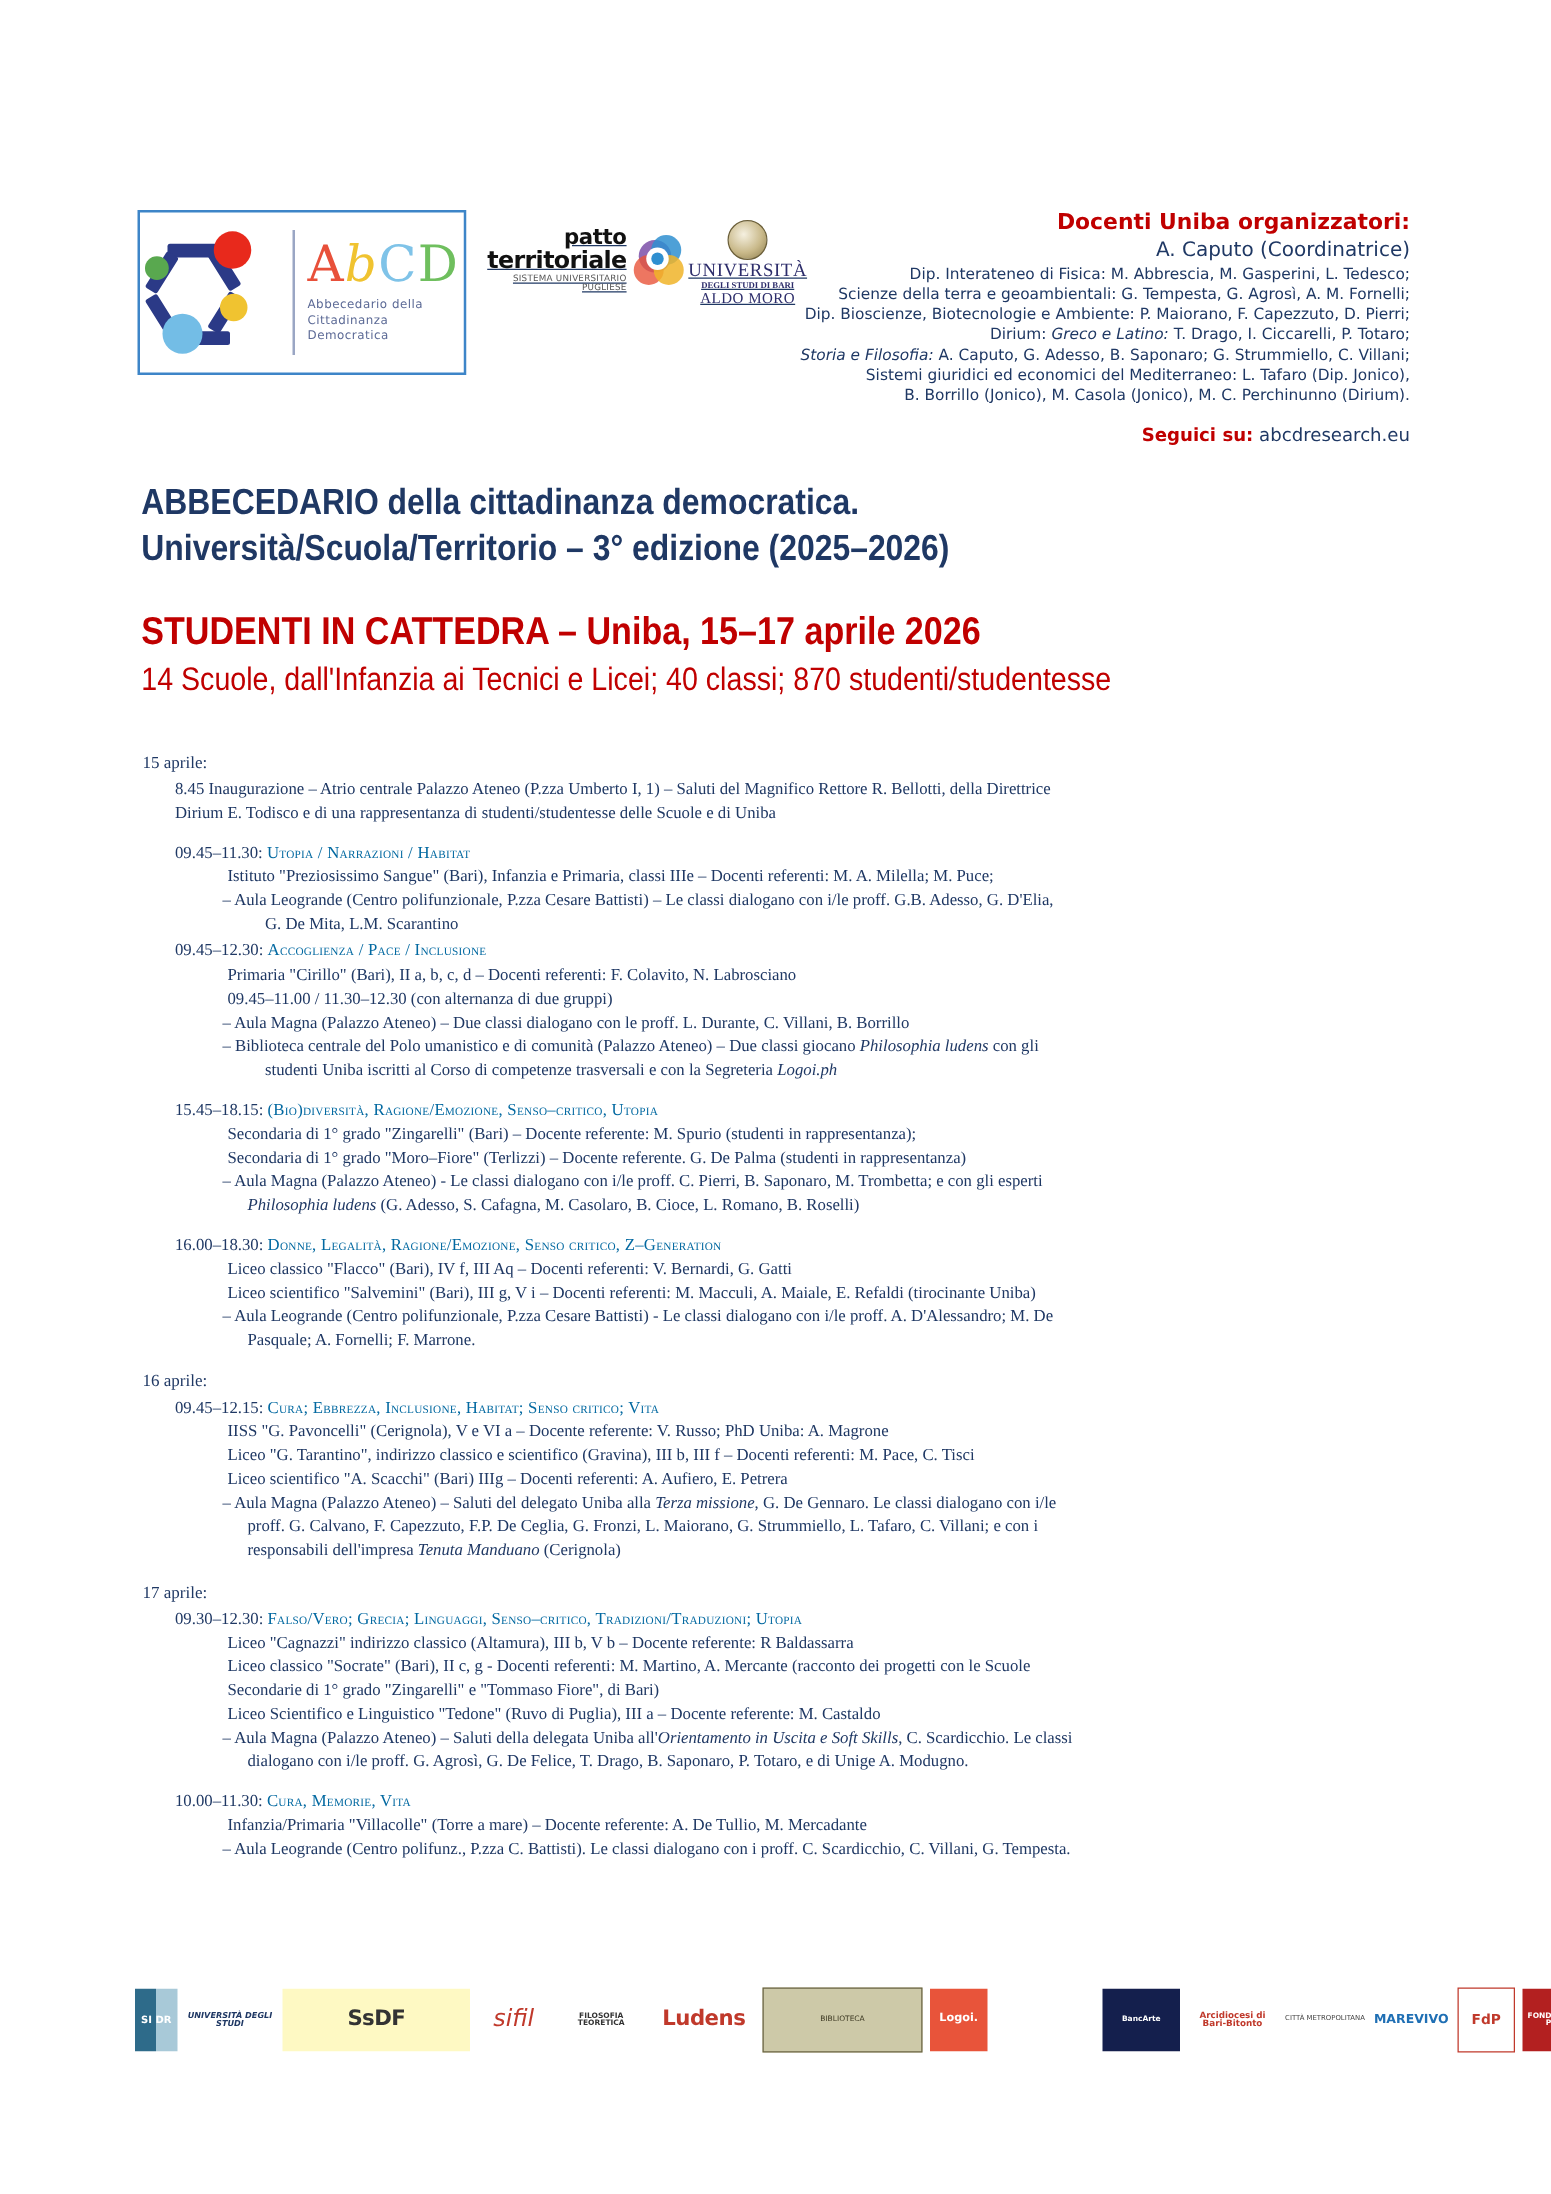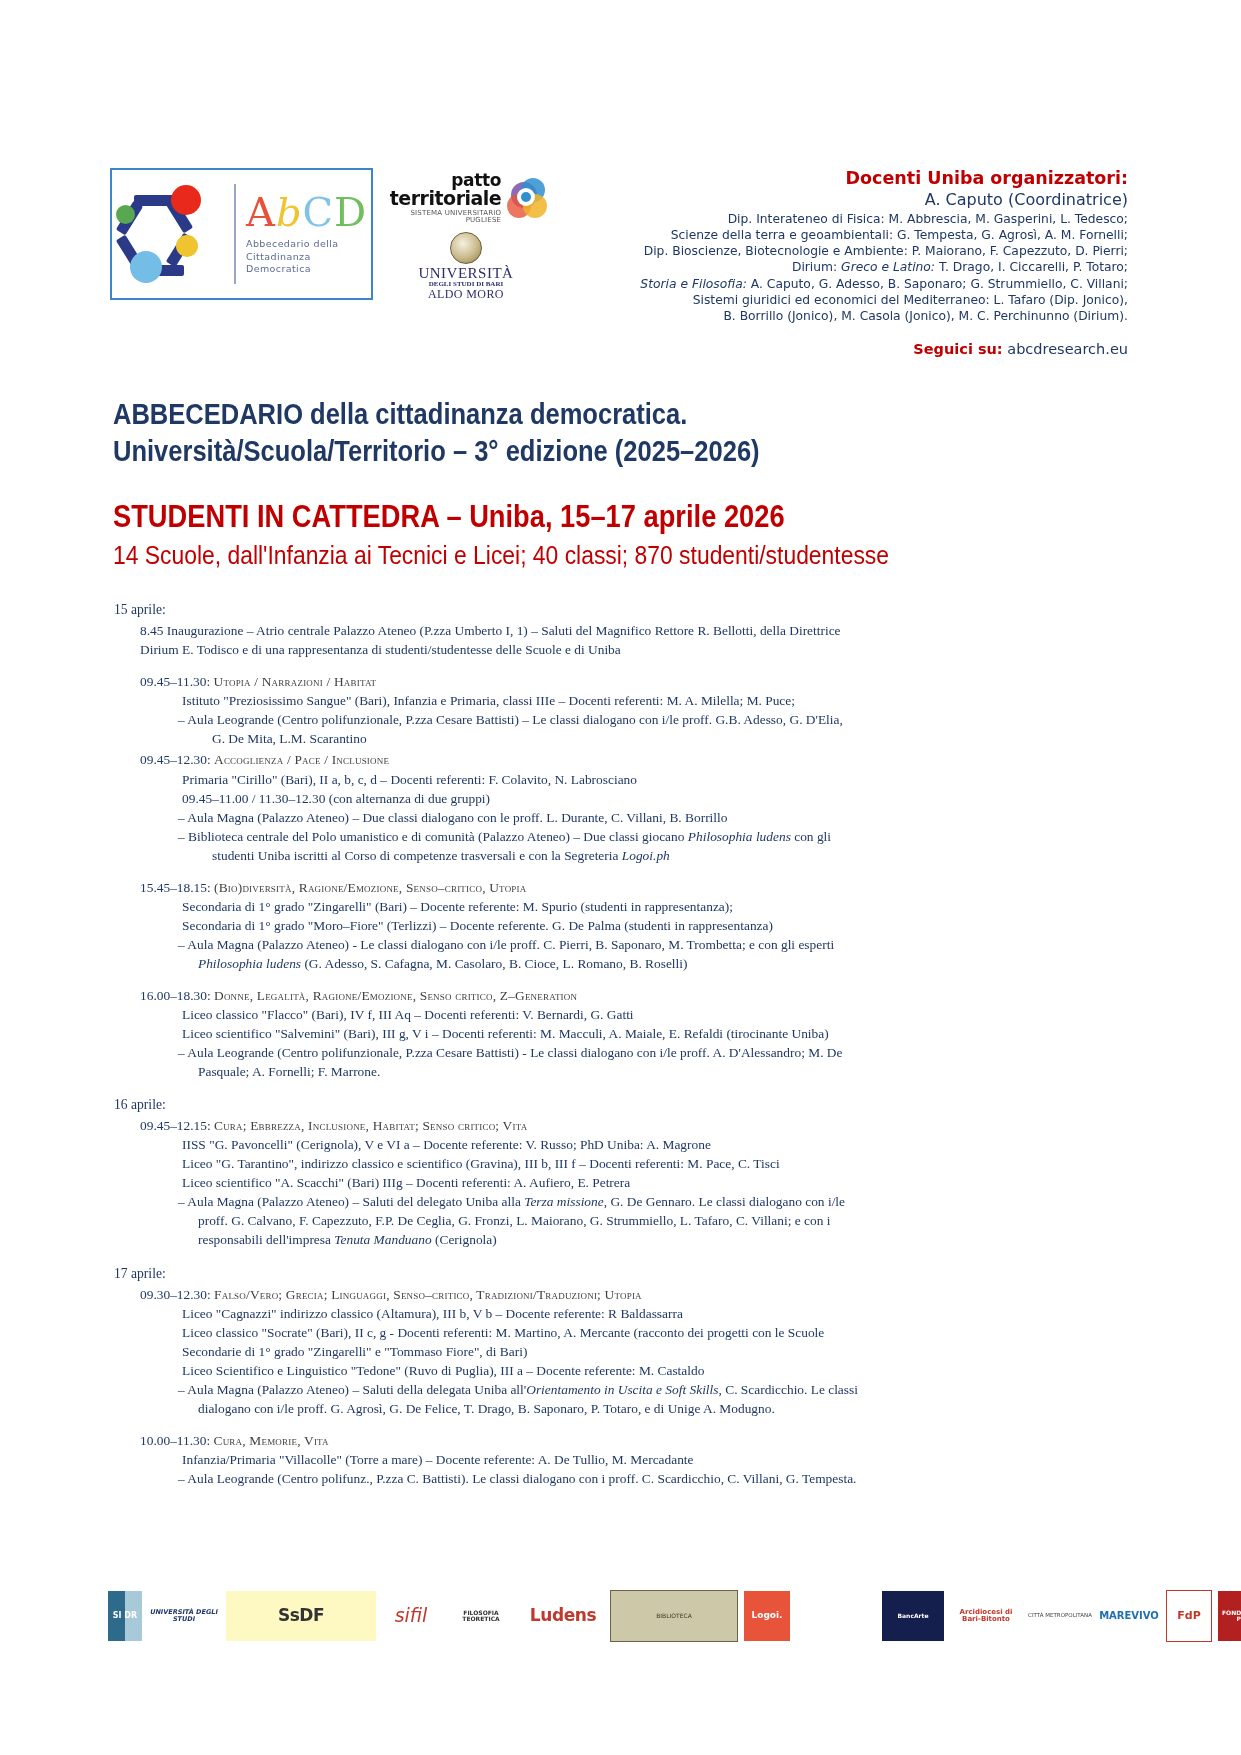--- a/index.html
+++ b/index.html
@@ -80,24 +80,25 @@
   .abcd-sub {
     font-family: "DejaVu Sans", sans-serif;
     font-size: 9.5px;
     line-height: 1.35;
     color: #5c6a96;
     letter-spacing: .4px;
   }
 
   .partner-logos {
     display: flex;
-    flex-direction: column;
+    flex-direction: row;
     align-items: center;
     gap: 4px;
     padding-top: 4px;
+    text-decoration: underline;
   }
   .patto {
     display: flex;
     align-items: center;
     gap: 4px;
   }
   .patto-txt {
     text-align: right;
     line-height: 1;
   }
@@ -166,21 +167,21 @@
     margin-top: 17px;
     font-size: 14.5px;
     font-family: "DejaVu Sans", sans-serif;
   }
   .seguici .lbl { color: #c00000; font-weight: bold; }
   .seguici .url { color: #1f3864; }
 
   
   .titles {
     position: absolute;
-    left: 113px; top: 396px; right: 100px;
+    left: 113px; top: 384px; right: 100px;
   }
   .t-main {
     color: #1f3864;
     font-family: "Liberation Sans Narrow", "Liberation Sans", sans-serif;
     font-size: 29px;
     font-weight: bold;
     line-height: 1.28;
     transform: scaleX(0.88);
     transform-origin: left center;
     white-space: nowrap;
@@ -226,21 +227,21 @@
   .day-head:first-child { margin-top: 0; }
   .slot {
     margin-top: 13px;
     margin-left: 40px;
   }
   .slot.tight { margin-top: 2px; }
   .slot-head {
     font-size: 13.4px;
   }
   .themes {
-    color: #404040;
+    color: #0369a1;
     font-variant: small-caps;
     letter-spacing: .2px;
   }
   .line {
     margin-left: 42px;
   }
   .line.dash { margin-left: 38px; }
   .line.hang { margin-left: 72px; }
   .line.hang2 { margin-left: 58px; }
   .line i { font-style: italic; }

